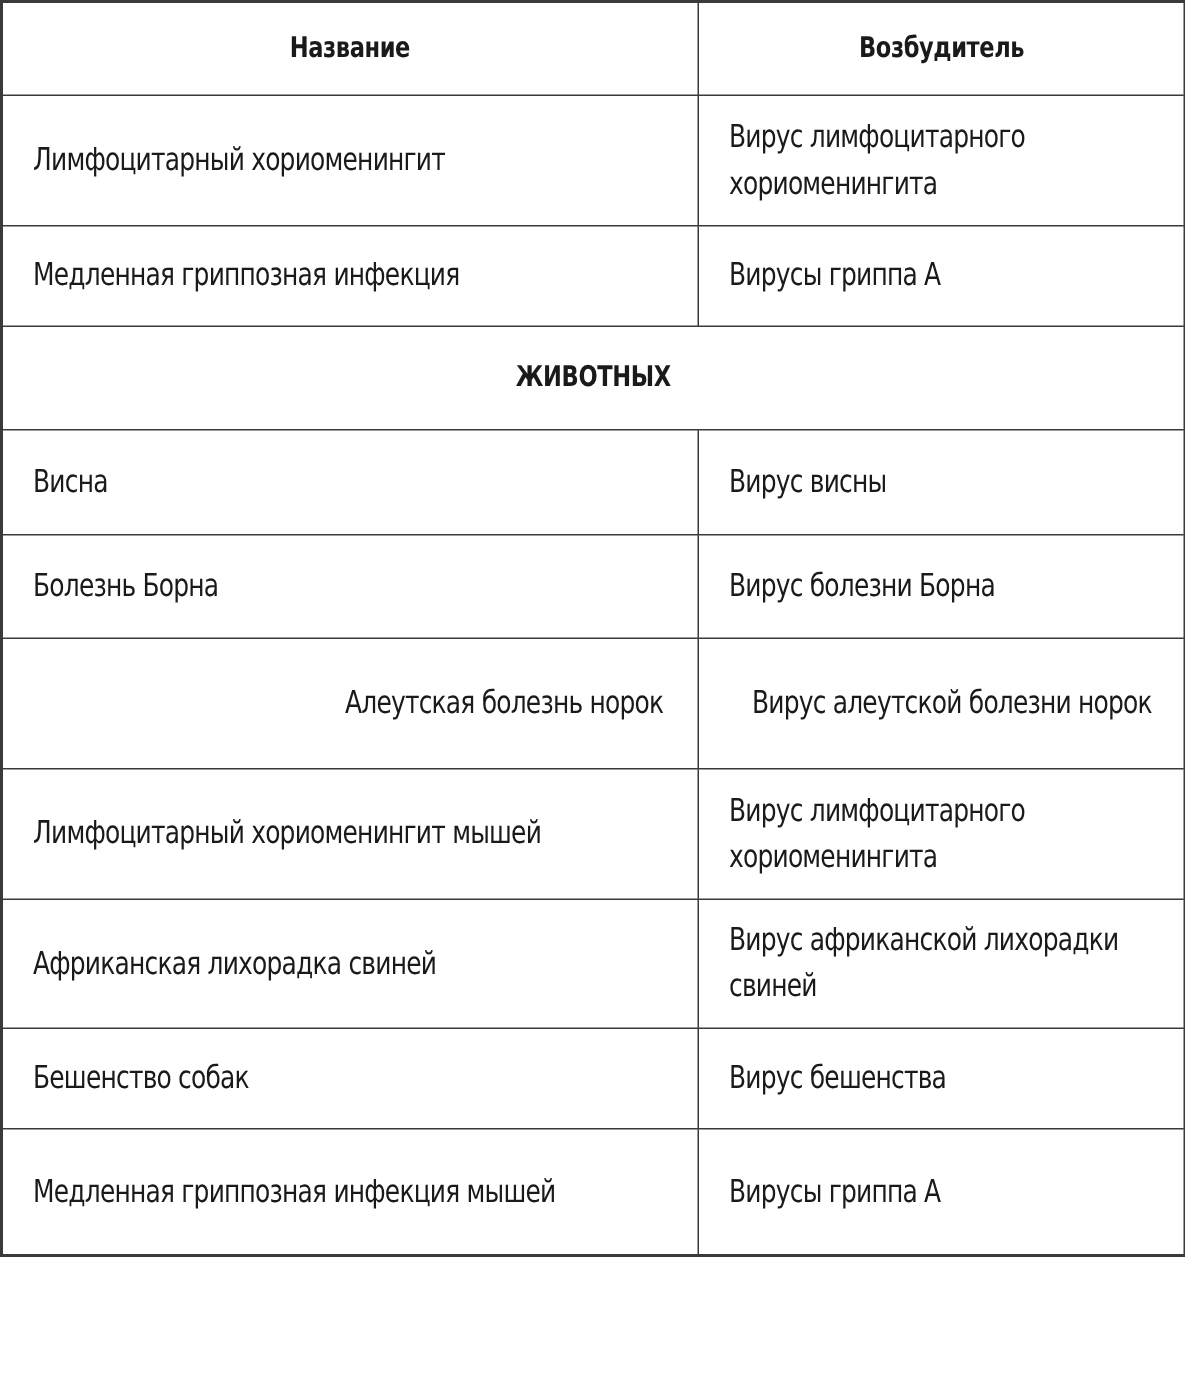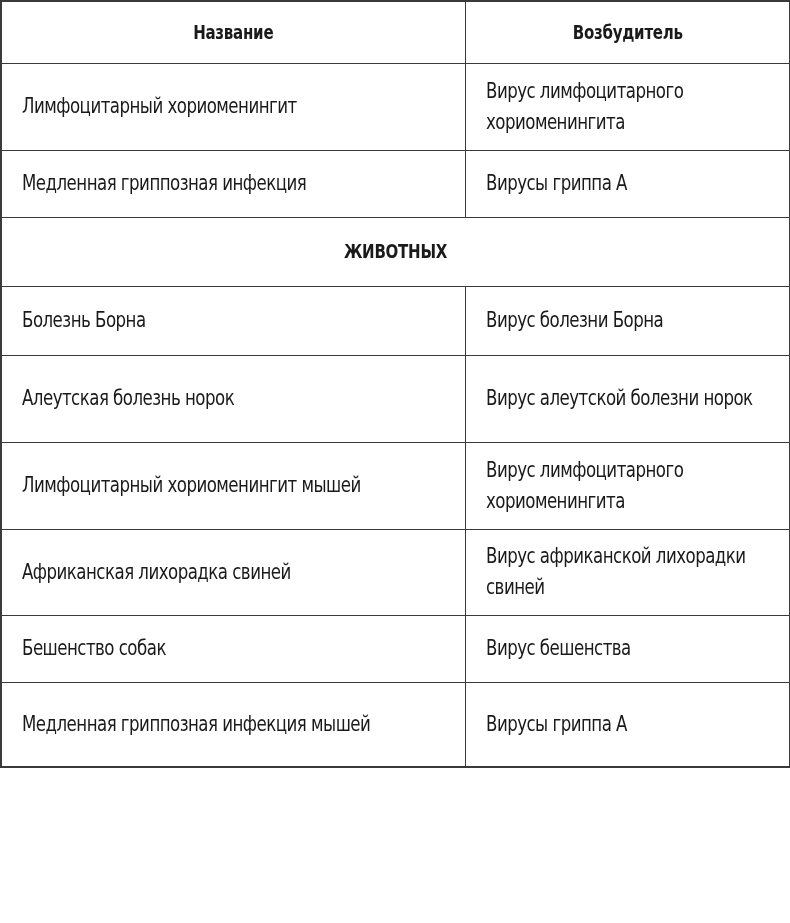--- a/index.html
+++ b/index.html
@@ -92,29 +92,37 @@
         </td>
         <td>
           <span class="cell-text">Вирусы гриппа А</span>
         </td>
       </tr>
       <tr class="section" style="height: 69px; padding-left: 12px;">
         <td colspan="2">
           <span class="cell-text">ЖИВОТНЫХ</span>
         </td>
       </tr>
+      <tr style="height: 70px;">
+        <td>
+          <span class="cell-text">Висна</span>
+        </td>
+        <td>
+          <span class="cell-text">Вирус висны</span>
+        </td>
+      </tr>
       <tr style="height: 69px;">
         <td>
           <span class="cell-text">Болезнь Борна</span>
         </td>
         <td>
           <span class="cell-text">Вирус болезни Борна</span>
         </td>
       </tr>
-      <tr style="height: 87px;">
+      <tr style="height: 87px; text-align: right;">
         <td>
           <span class="cell-text">Алеутская болезнь норок</span>
         </td>
         <td>
           <span class="cell-text">Вирус алеутской болезни норок</span>
         </td>
       </tr>
       <tr style="height: 87px;">
         <td>
           <span class="cell-text">Лимфоцитарный хориоменингит мышей</span>

